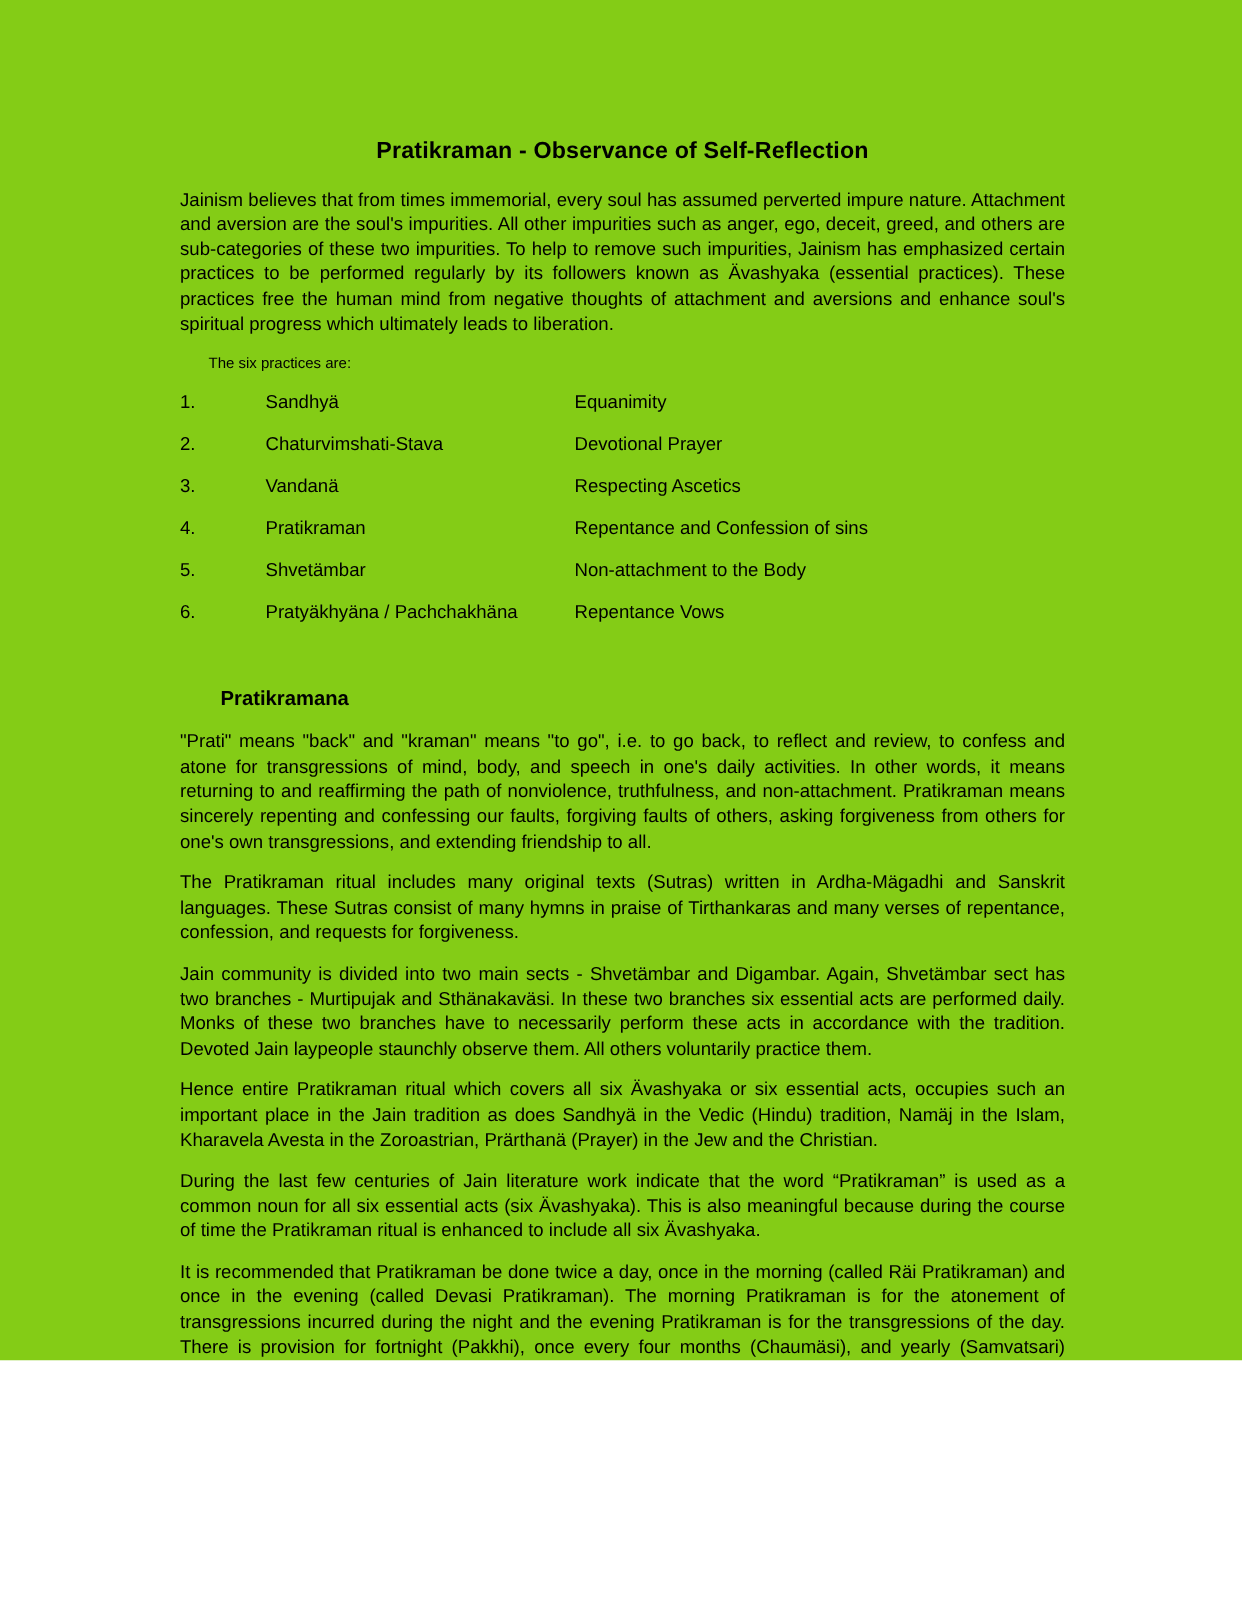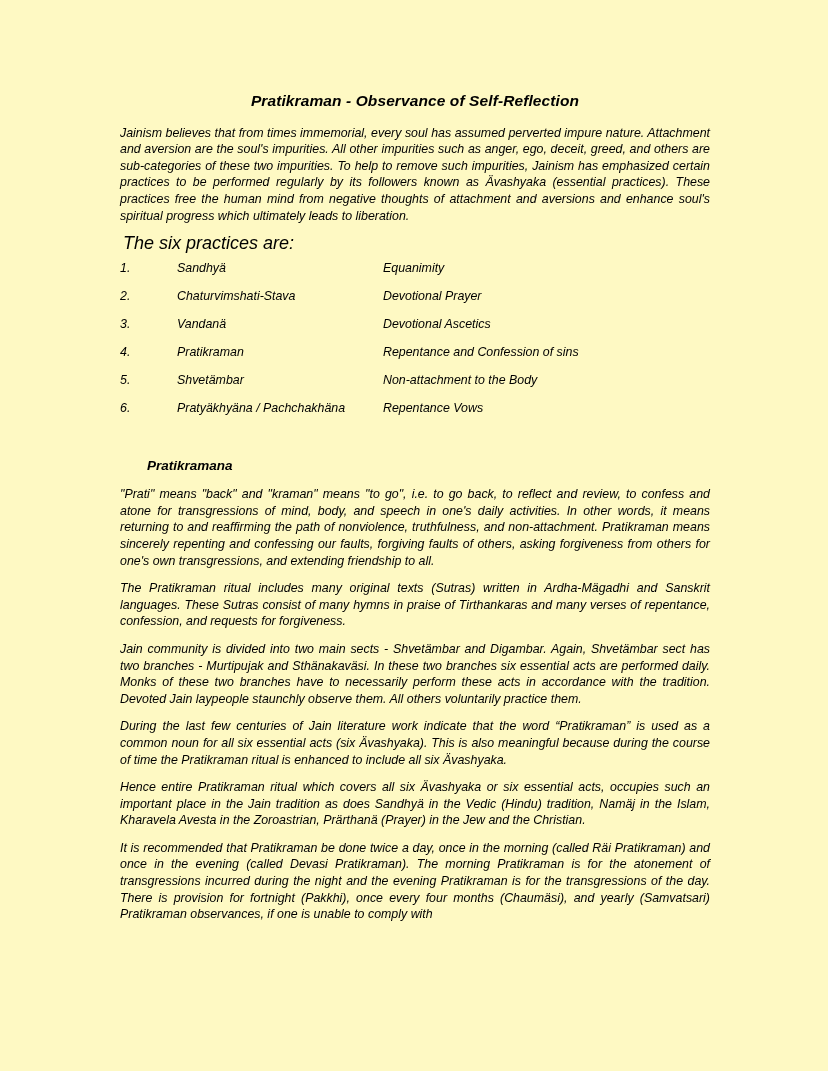--- a/index.html
+++ b/index.html
@@ -7,25 +7,24 @@
     padding: 0;
     background: #ffffff;
   }
   body {
     font-family: "Liberation Sans", sans-serif;
     color: #000000;
   }
   .page {
     position: relative;
     width: 828px;
-    height: 1071px;
-    background: #fef9c3;
+    height: 907px;
+    background: #84cc16;
     overflow: hidden;
     box-sizing: border-box;
-    font-style: italic;
   }
   .content {
     position: absolute;
     left: 120px;
     top: 92px;
     width: 590px;
   }
   .doc-title {
     font-size: 15.5px;
     font-weight: bold;
@@ -51,24 +50,24 @@
     text-align: justify;
     text-justify: inter-word;
     margin: 0 0 11px 0;
     -webkit-hyphens: none;
     hyphens: none;
   }
   p.body:last-child {
     margin-bottom: 0;
   }
   p.lead-in {
-    font-size: 18px;
+    font-size: 10px;
     line-height: 16.6px;
     text-align: left;
-    margin: 0 0 8px 0;
+    margin: 0 0 8px 16px;
     padding-left: 3px;
   }
   sup {
     font-size: 0.68em;
     vertical-align: super;
     line-height: 0;
   }
   table.practices {
     border-collapse: collapse;
     margin: 0 0 0 0;
@@ -122,21 +121,21 @@
             <td class="meaning">Equanimity</td>
           </tr>
           <tr>
             <td class="num">2.</td>
             <td class="term">Chaturvimshati-Stava</td>
             <td class="meaning">Devotional Prayer</td>
           </tr>
           <tr>
             <td class="num">3.</td>
             <td class="term">Vandanä</td>
-            <td class="meaning">Devotional Ascetics</td>
+            <td class="meaning">Respecting Ascetics</td>
           </tr>
           <tr>
             <td class="num">4.</td>
             <td class="term">Pratikraman</td>
             <td class="meaning">Repentance and Confession of sins</td>
           </tr>
           <tr>
             <td class="num">5.</td>
             <td class="term">Shvetämbar</td>
             <td class="meaning">Non-attachment to the Body</td>
@@ -151,20 +150,20 @@
     </div>
 
     <h2 class="section-heading spaced">Pratikramana</h2>
 
     <p class="body">"Prati" means "back" and "kraman" means "to go", i.e. to go back, to reflect and review, to confess and atone for transgressions of mind, body, and speech in one's daily activities.  In other words, it means returning to and reaffirming the path of nonviolence, truthfulness, and non-attachment.  Pratikraman means sincerely repenting and confessing our faults, forgiving faults of others, asking forgiveness from others for one's own transgressions, and extending friendship to all.</p>
 
     <p class="body">The Pratikraman ritual includes many original texts (Sutras) written in Ardha-Mägadhi and Sanskrit languages.  These Sutras consist of many hymns in praise of Tirthankaras and many verses of repentance, confession, and requests for forgiveness.</p>
 
     <p class="body">Jain community is divided into two main sects - Shvetämbar and Digambar.  Again, Shvetämbar sect has two branches - Murtipujak and Sthänakaväsi.  In these two branches six essential acts are performed daily.  Monks of these two branches have to necessarily perform these acts in accordance with the tradition.  Devoted Jain laypeople staunchly observe them.  All others voluntarily practice them.</p>
 
+    <p class="body">Hence entire Pratikraman ritual which covers all six Ävashyaka or six essential acts, occupies such an important place in the Jain tradition as does Sandhyä in the Vedic (Hindu) tradition, Namäj in the Islam, Kharavela Avesta in the Zoroastrian, Prärthanä (Prayer) in the Jew and the Christian.</p>
+
     <p class="body">During the last few centuries of Jain literature work indicate that the word “Pratikraman” is used as a common noun for all six essential acts (six Ävashyaka).  This is also meaningful because during the course of time the Pratikraman ritual is enhanced to include all six Ävashyaka.</p>
-
-    <p class="body">Hence entire Pratikraman ritual which covers all six Ävashyaka or six essential acts, occupies such an important place in the Jain tradition as does Sandhyä in the Vedic (Hindu) tradition, Namäj in the Islam, Kharavela Avesta in the Zoroastrian, Prärthanä (Prayer) in the Jew and the Christian.</p>
 
     <p class="body">It is recommended that Pratikraman be done twice a day, once in the morning (called Räi Pratikraman) and once in the evening (called Devasi Pratikraman).  The morning Pratikraman is for the atonement of transgressions incurred during the night and the evening Pratikraman is for the transgressions of the day.  There is provision for fortnight (Pakkhi), once every four months (Chaumäsi), and yearly (Samvatsari) Pratikraman observances, if one is unable to comply with</p>
 
   </div>
 </div>
 
 </body></html>

